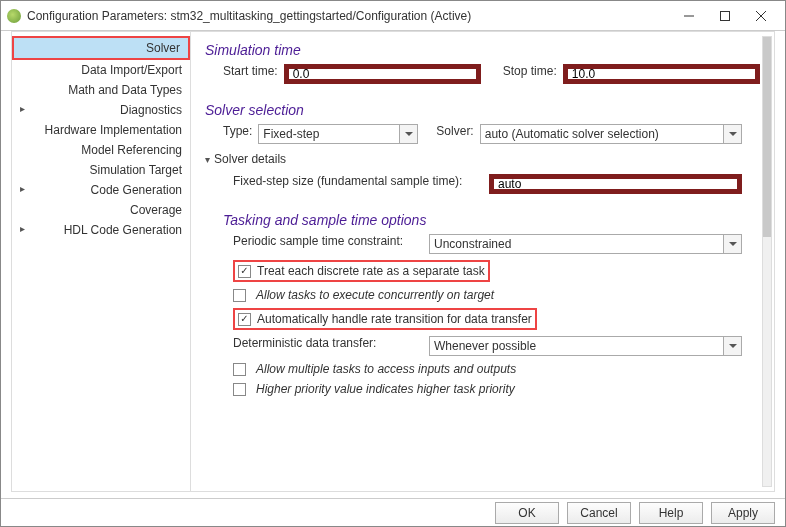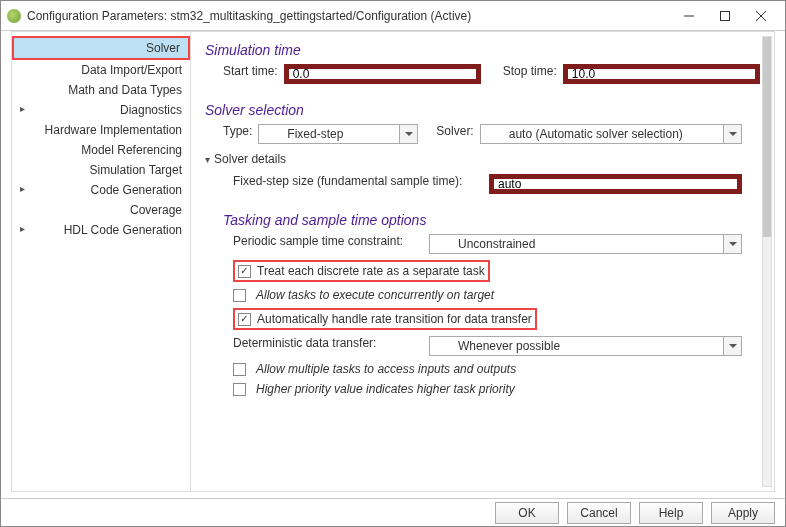--- a/index.html
+++ b/index.html
@@ -21,21 +21,21 @@
   .nav-item.selected { background: #bde0f5; }
   .nav-highlight { border: 2px solid #e44; }
   .content { flex: 1; border: 1px solid #ddd; border-left: none; padding: 8px 14px 8px 14px; position: relative; overflow: hidden; }
   .scrollbar { position: absolute; right: 2px; top: 4px; bottom: 4px; width: 10px; background: #f0f0f0; border: 1px solid #ddd; }
   .scrollbar .thumb { position: absolute; left: 0; right: 0; top: 0; height: 200px; background: #c9c9c9; }
   .section-title { font-size: 14px; color: #4c1d95; margin: 2px 0 6px 0; font-style: italic; }
   .row { display: flex; gap: 6px; margin-bottom: 6px; }
   .label { white-space: nowrap; }
   .text-input { border: 5px solid #7f1d1d; height: 20px; padding: 0 4px; font-size: 12px; }
   .dropdown { display: flex; align-items: center; border: 1px solid #aaa; height: 20px; background: #fff; }
-  .dropdown .dd-text { flex: 1; padding: 0 4px; margin-left: 24px; }
+  .dropdown .dd-text { flex: 1; padding: 0 4px; }
   .dropdown .dd-btn { width: 18px; height: 100%; border-left: 1px solid #aaa; background: #f4f4f4; display: flex; align-items: center; justify-content: center; }
   .dd-btn::after { content: ''; border-left: 4px solid transparent; border-right: 4px solid transparent; border-top: 4px solid #555; }
   .collapse-header { display: flex; align-items: center; margin: 8px 0 8px 0; cursor: pointer; }
   .collapse-header::before { content: '▾'; font-size: 10px; margin-right: 4px; color: #555; }
   .indent { margin-left: 18px; }
   .checkbox { width: 13px; height: 13px; border: 1px solid #888; display: inline-flex; align-items: center; justify-content: center; background: #fff; }
   .checkbox.checked::after { content: '✓'; font-size: 10px; color: #333; line-height: 1; }
   .checkbox-row { display: flex; align-items: center; gap: 10px; margin-bottom: 6px; font-style: italic; }
   .red-box { border: 2px solid #e44; padding: 2px 3px; display: inline-flex; align-items: center; gap: 6px; }
   .footer { height: 28px; border-top: 1px solid #ccc; display: flex; align-items: center; justify-content: flex-end; padding: 0 10px; gap: 8px; }

